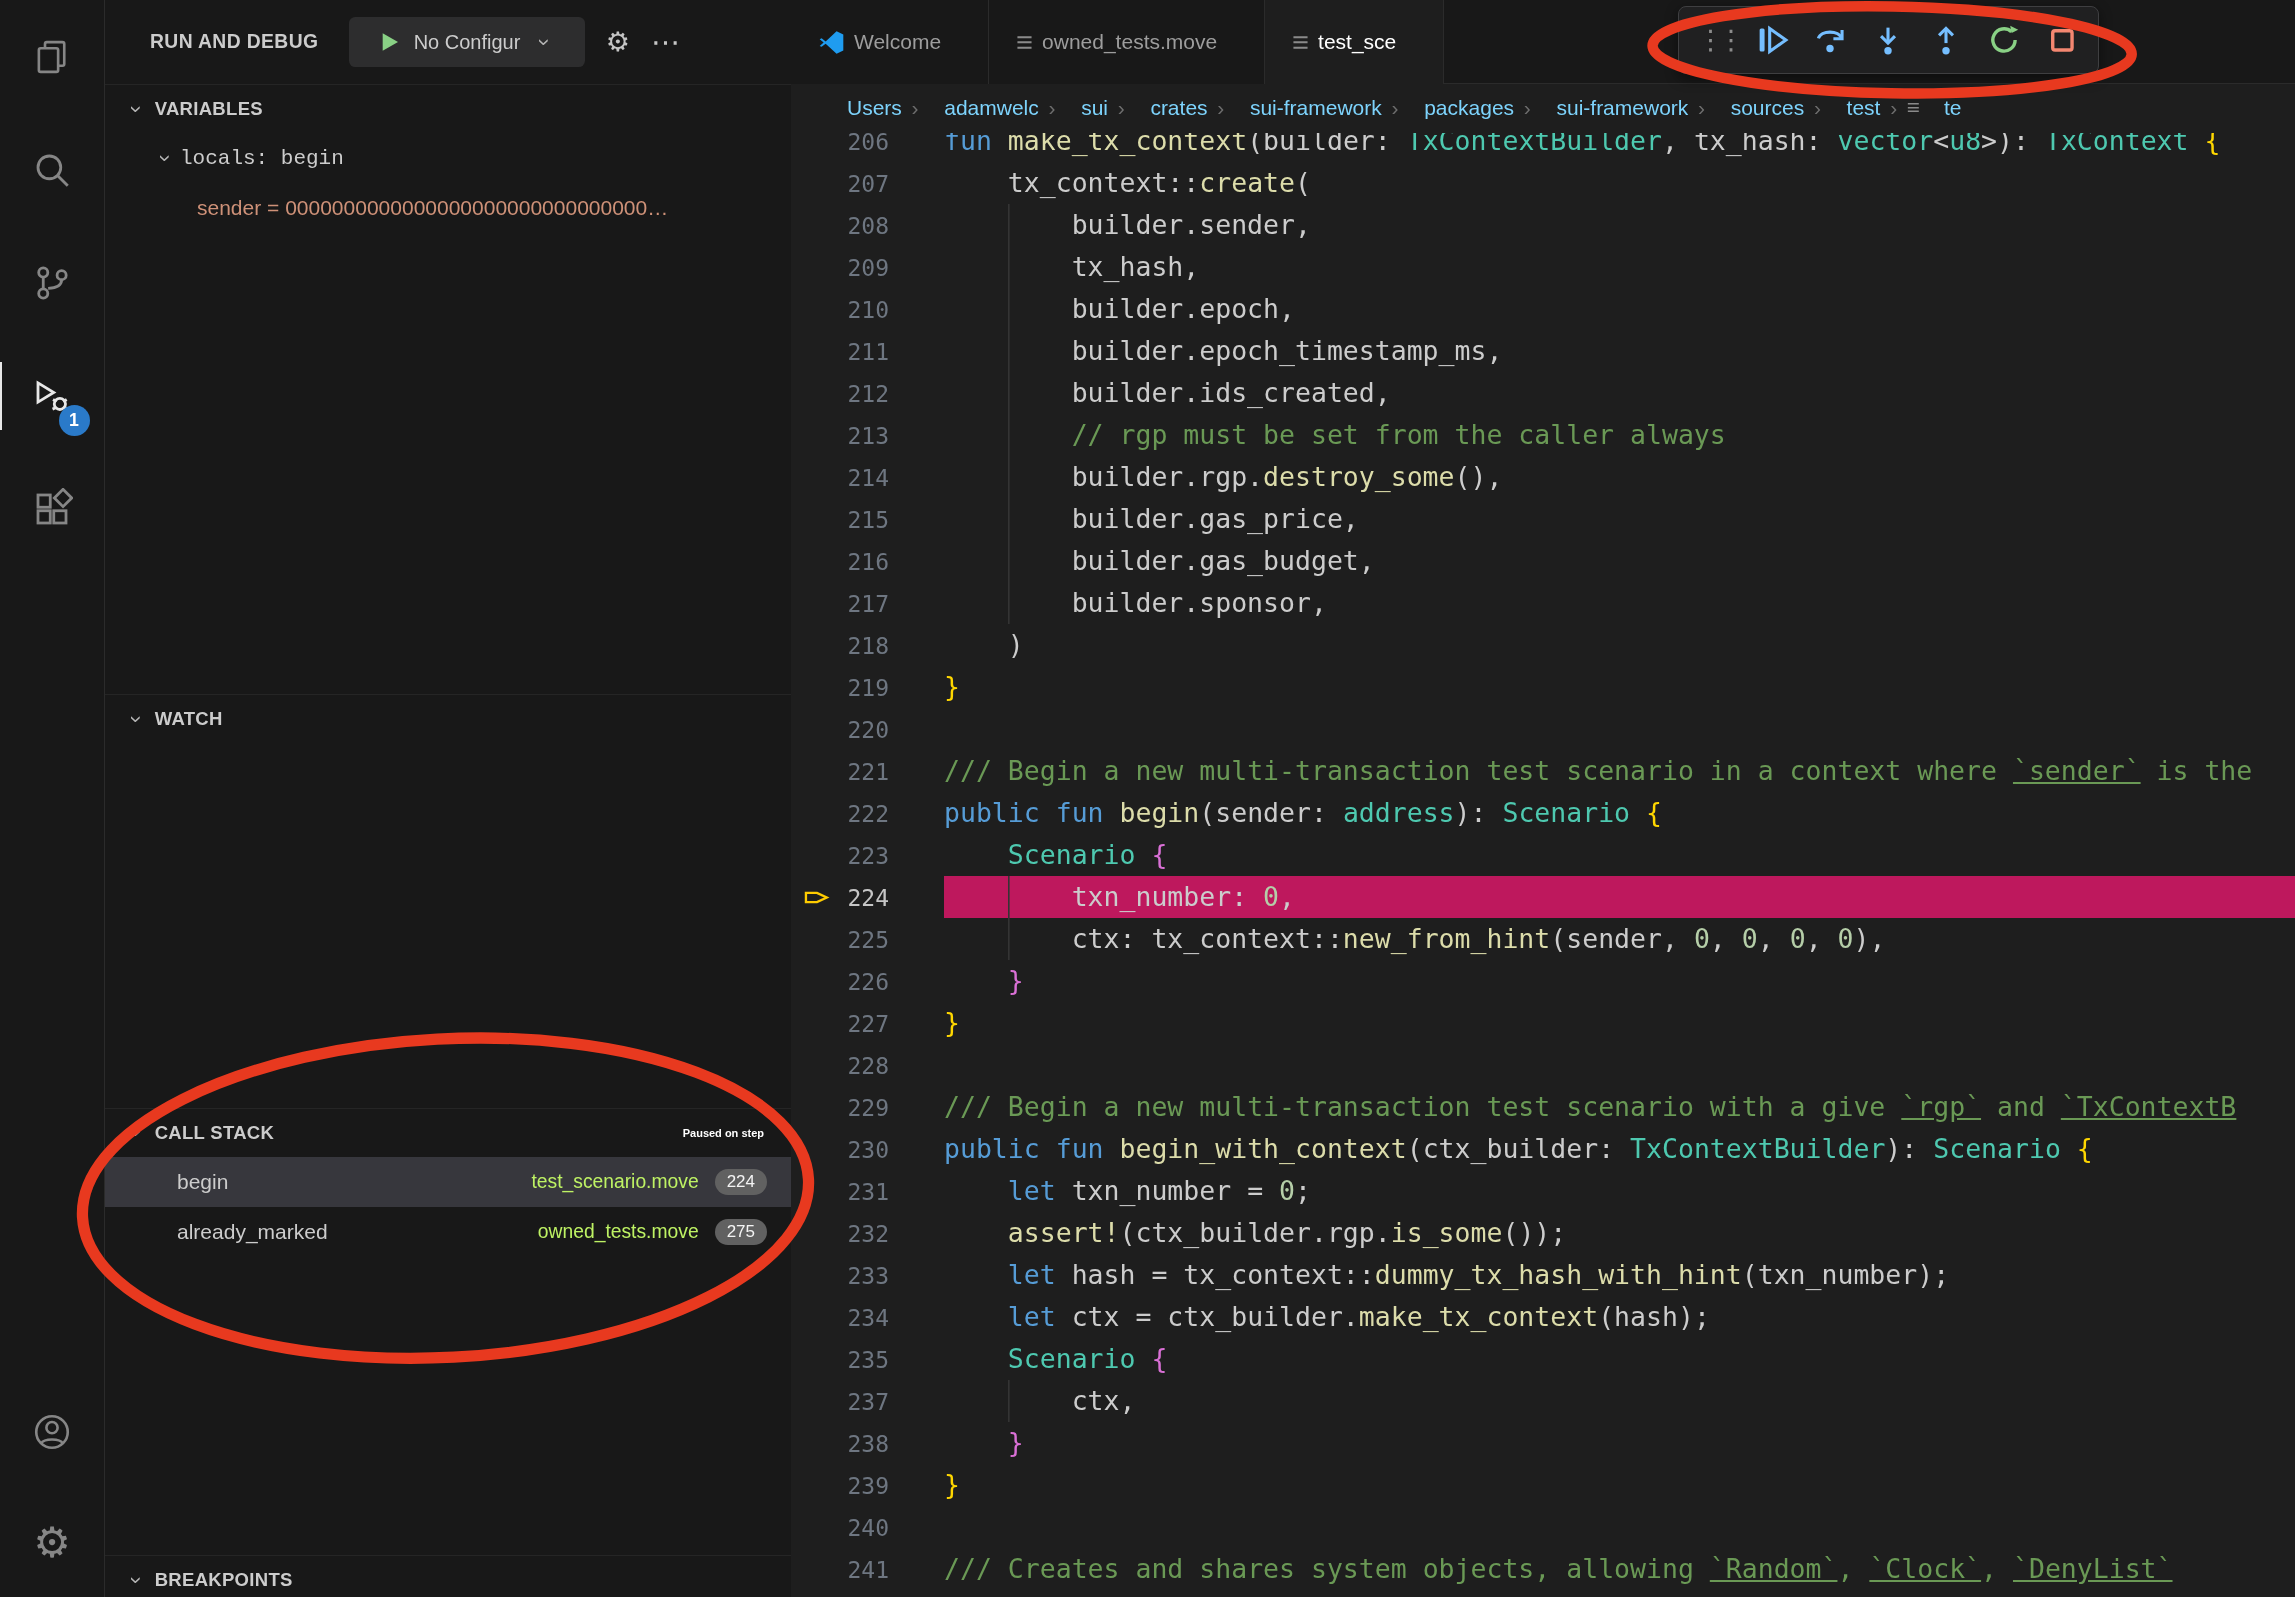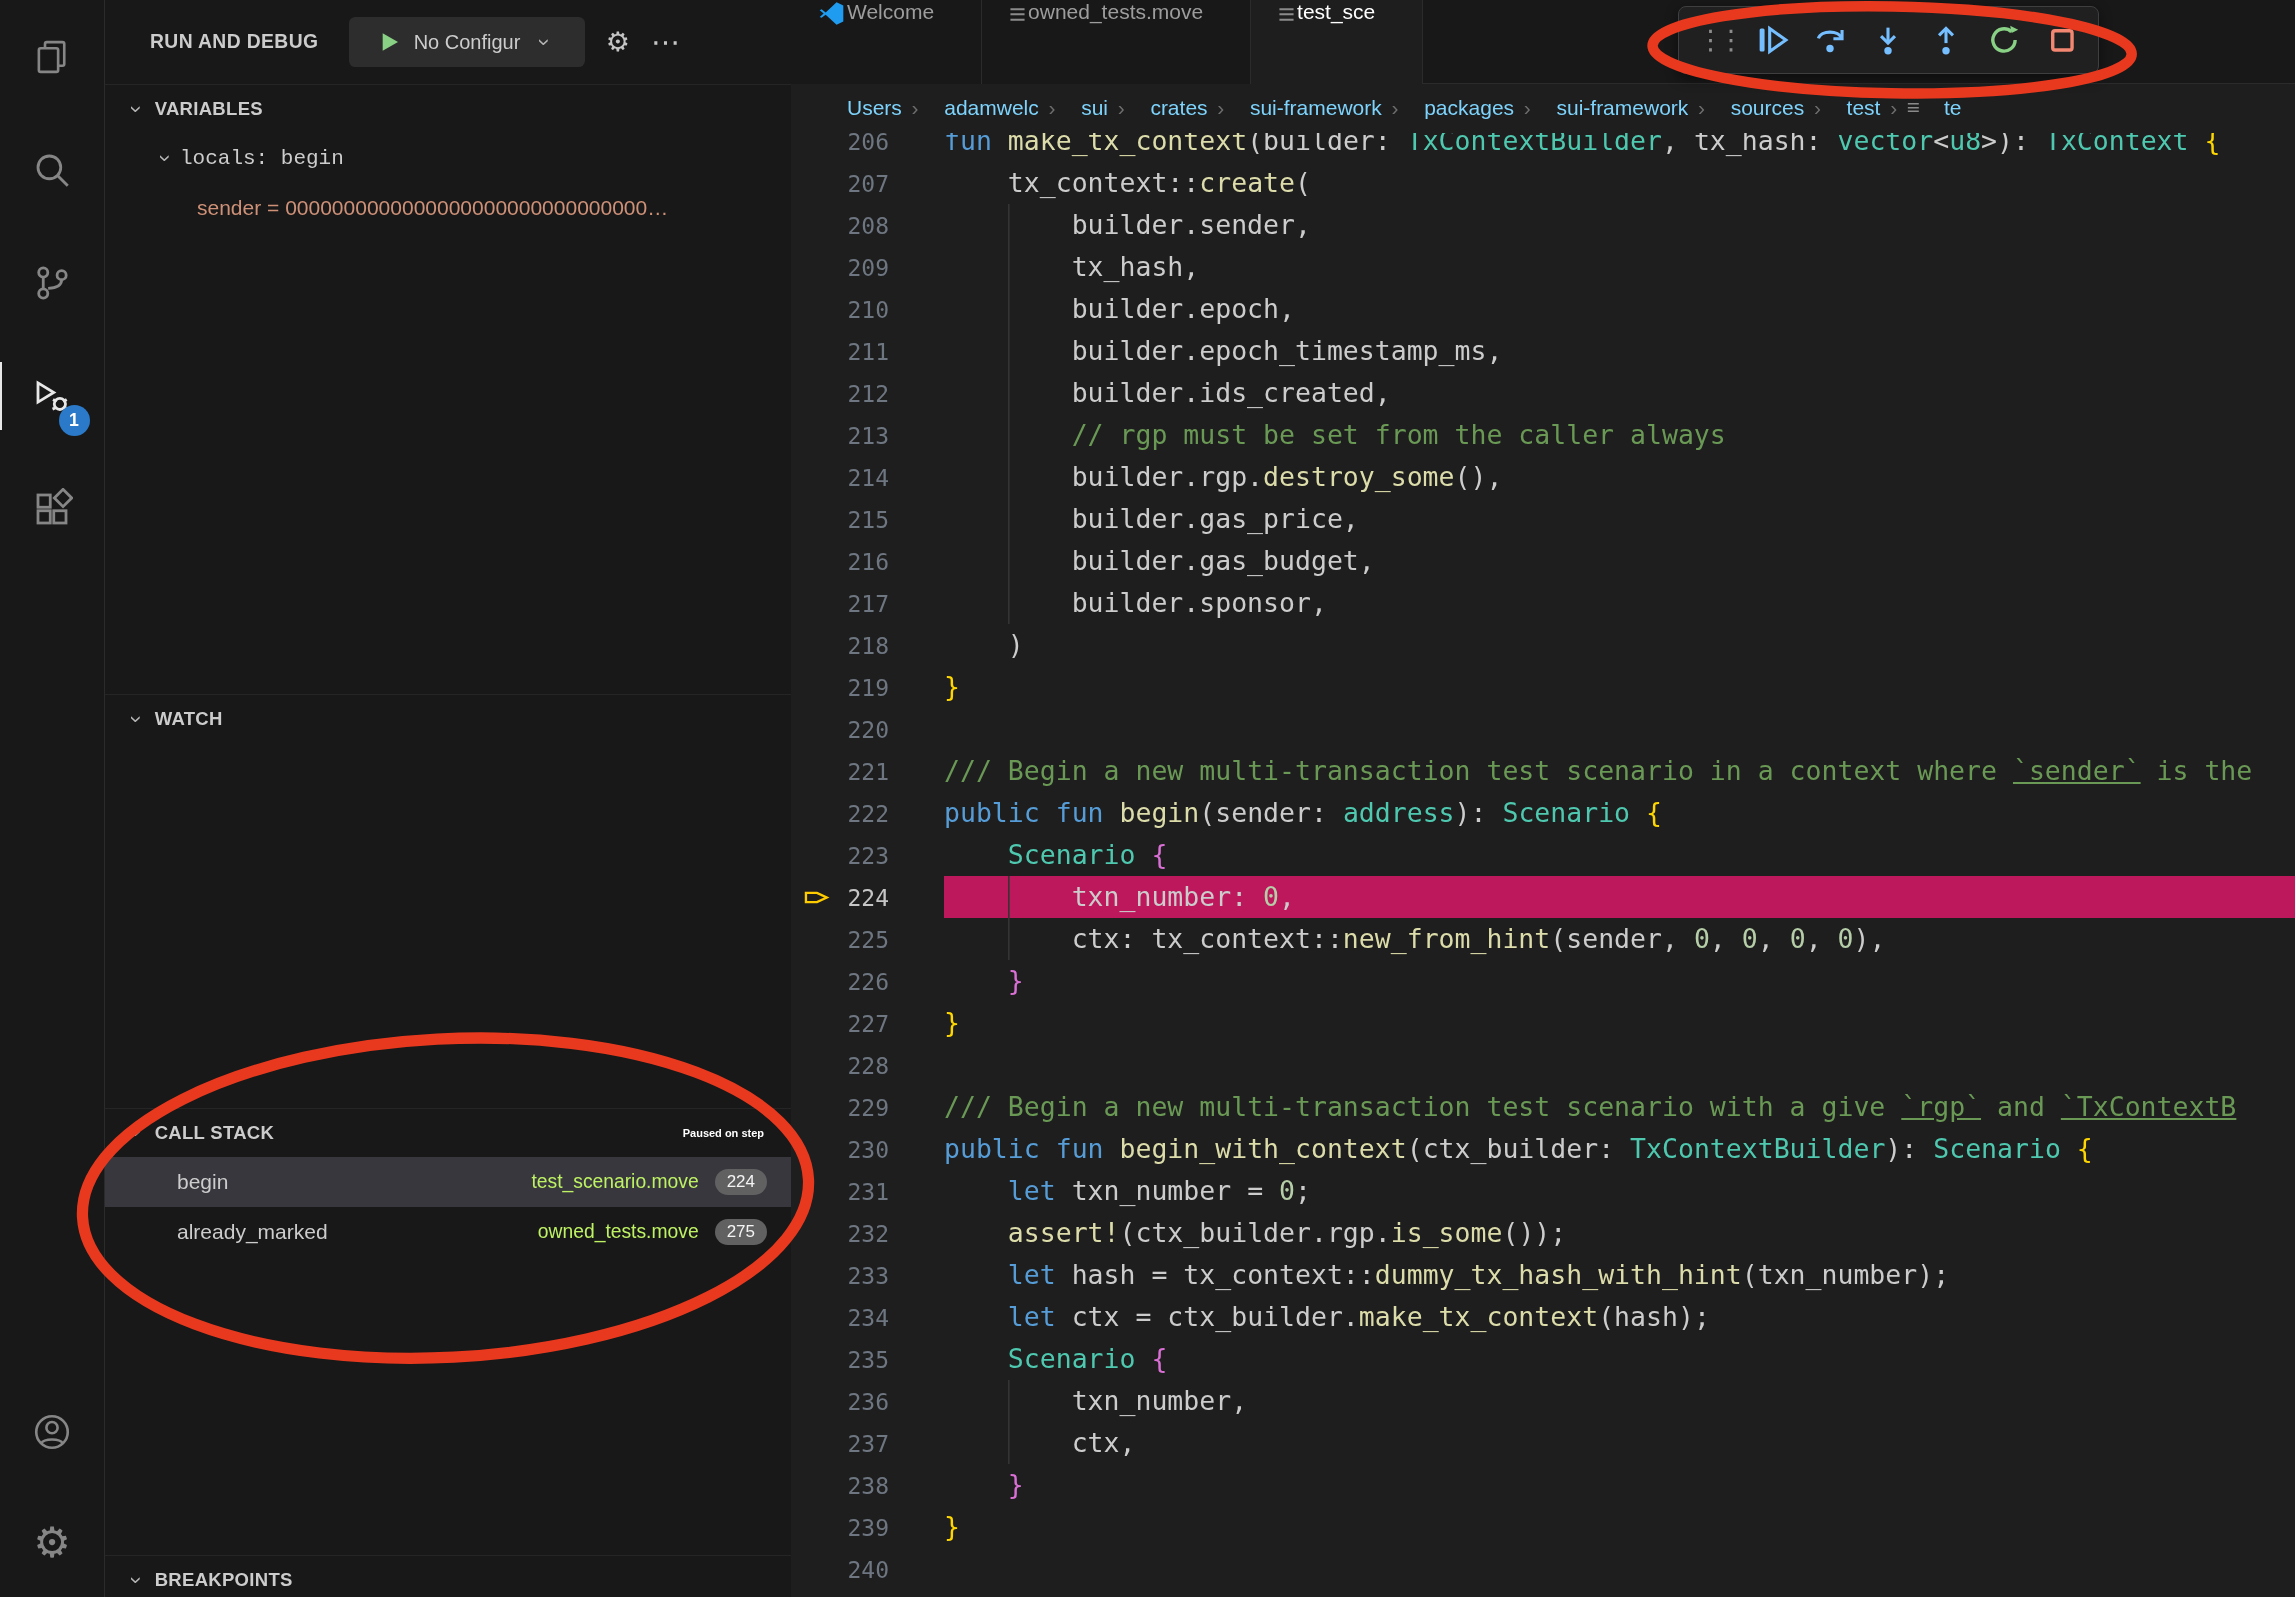--- a/index.html
+++ b/index.html
@@ -49,21 +49,21 @@
   .frame-row.selected { background:#37373d; }
   .frame-name { font-size:21px; color:#cccccc; flex:1; white-space:nowrap; }
   .frame-file { font-size:19.3px; color:#bef264; margin-right:16px; white-space:nowrap; }
   .frame-badge { background:#616161; color:#f4f4f4; font-size:17px; border-radius:16px;
     padding:3.2px 12px; }
 
   
   #editor { position:absolute; left:791px; top:0; right:0; bottom:0; background:#1e1e1e; }
   #tabbar { position:absolute; left:0; right:0; top:0; height:84px; background:#181818;
     border-bottom:0.8px solid #2b2b2b; display:flex; }
-  .tab { height:84px; display:flex; gap:2px; padding:0 47px 0 27px;
+  .tab { height:84px; display:flex; align-items:center; gap:9px; padding:0 47px 0 27px;
     border-right:0.8px solid #2b2b2b; background:#181818; color:#9d9d9d; font-size:21px;
     white-space:nowrap; }
   .tab.active { background:#1e1e1e; color:#ffffff; }
   .tab svg { width:27px; height:27px; }
   .file-glyph { font-size:29px; color:#8a8a8a; line-height:1; }
 
   #breadcrumb { position:absolute; left:0; right:0; top:84px; height:48px;
     display:flex; align-items:center; padding-left:40px; font-size:21px; color:#a9a9a9;
     white-space:nowrap; overflow:hidden; }
   .bc-sep { color:#6e6e6e; margin:0 9.7px; }
@@ -376,24 +376,20 @@
         </div>
         <div class="cl">
           <div class="gut"><span class="ln">234</span></div>
           <div class="ct"><span class="ind">    </span><span class="tok kw">let </span><span class="tok pl">ctx = ctx_builder.</span><span class="tok fn">make_tx_context</span><span class="tok pl">(hash);</span></div>
         </div>
         <div class="cl">
           <div class="gut"><span class="ln">235</span></div>
           <div class="ct"><span class="ind">    </span><span class="tok ty">Scenario</span><span class="tok pl"> </span><span class="tok br2">{</span></div>
         </div>
         <div class="cl">
-          <div class="gut"><span class="ln">236</span></div>
-          <div class="ct"><span class="ind">    </span><span class="ind">    </span><span class="tok pl">txn_number,</span></div>
-        </div>
-        <div class="cl">
           <div class="gut"><span class="ln">237</span></div>
           <div class="ct"><span class="ind">    </span><span class="ind">    </span><span class="tok pl">ctx,</span></div>
         </div>
         <div class="cl">
           <div class="gut"><span class="ln">238</span></div>
           <div class="ct"><span class="ind">    </span><span class="tok br2">}</span></div>
         </div>
         <div class="cl">
           <div class="gut"><span class="ln">239</span></div>
           <div class="ct"><span class="tok br1">}</span></div>

